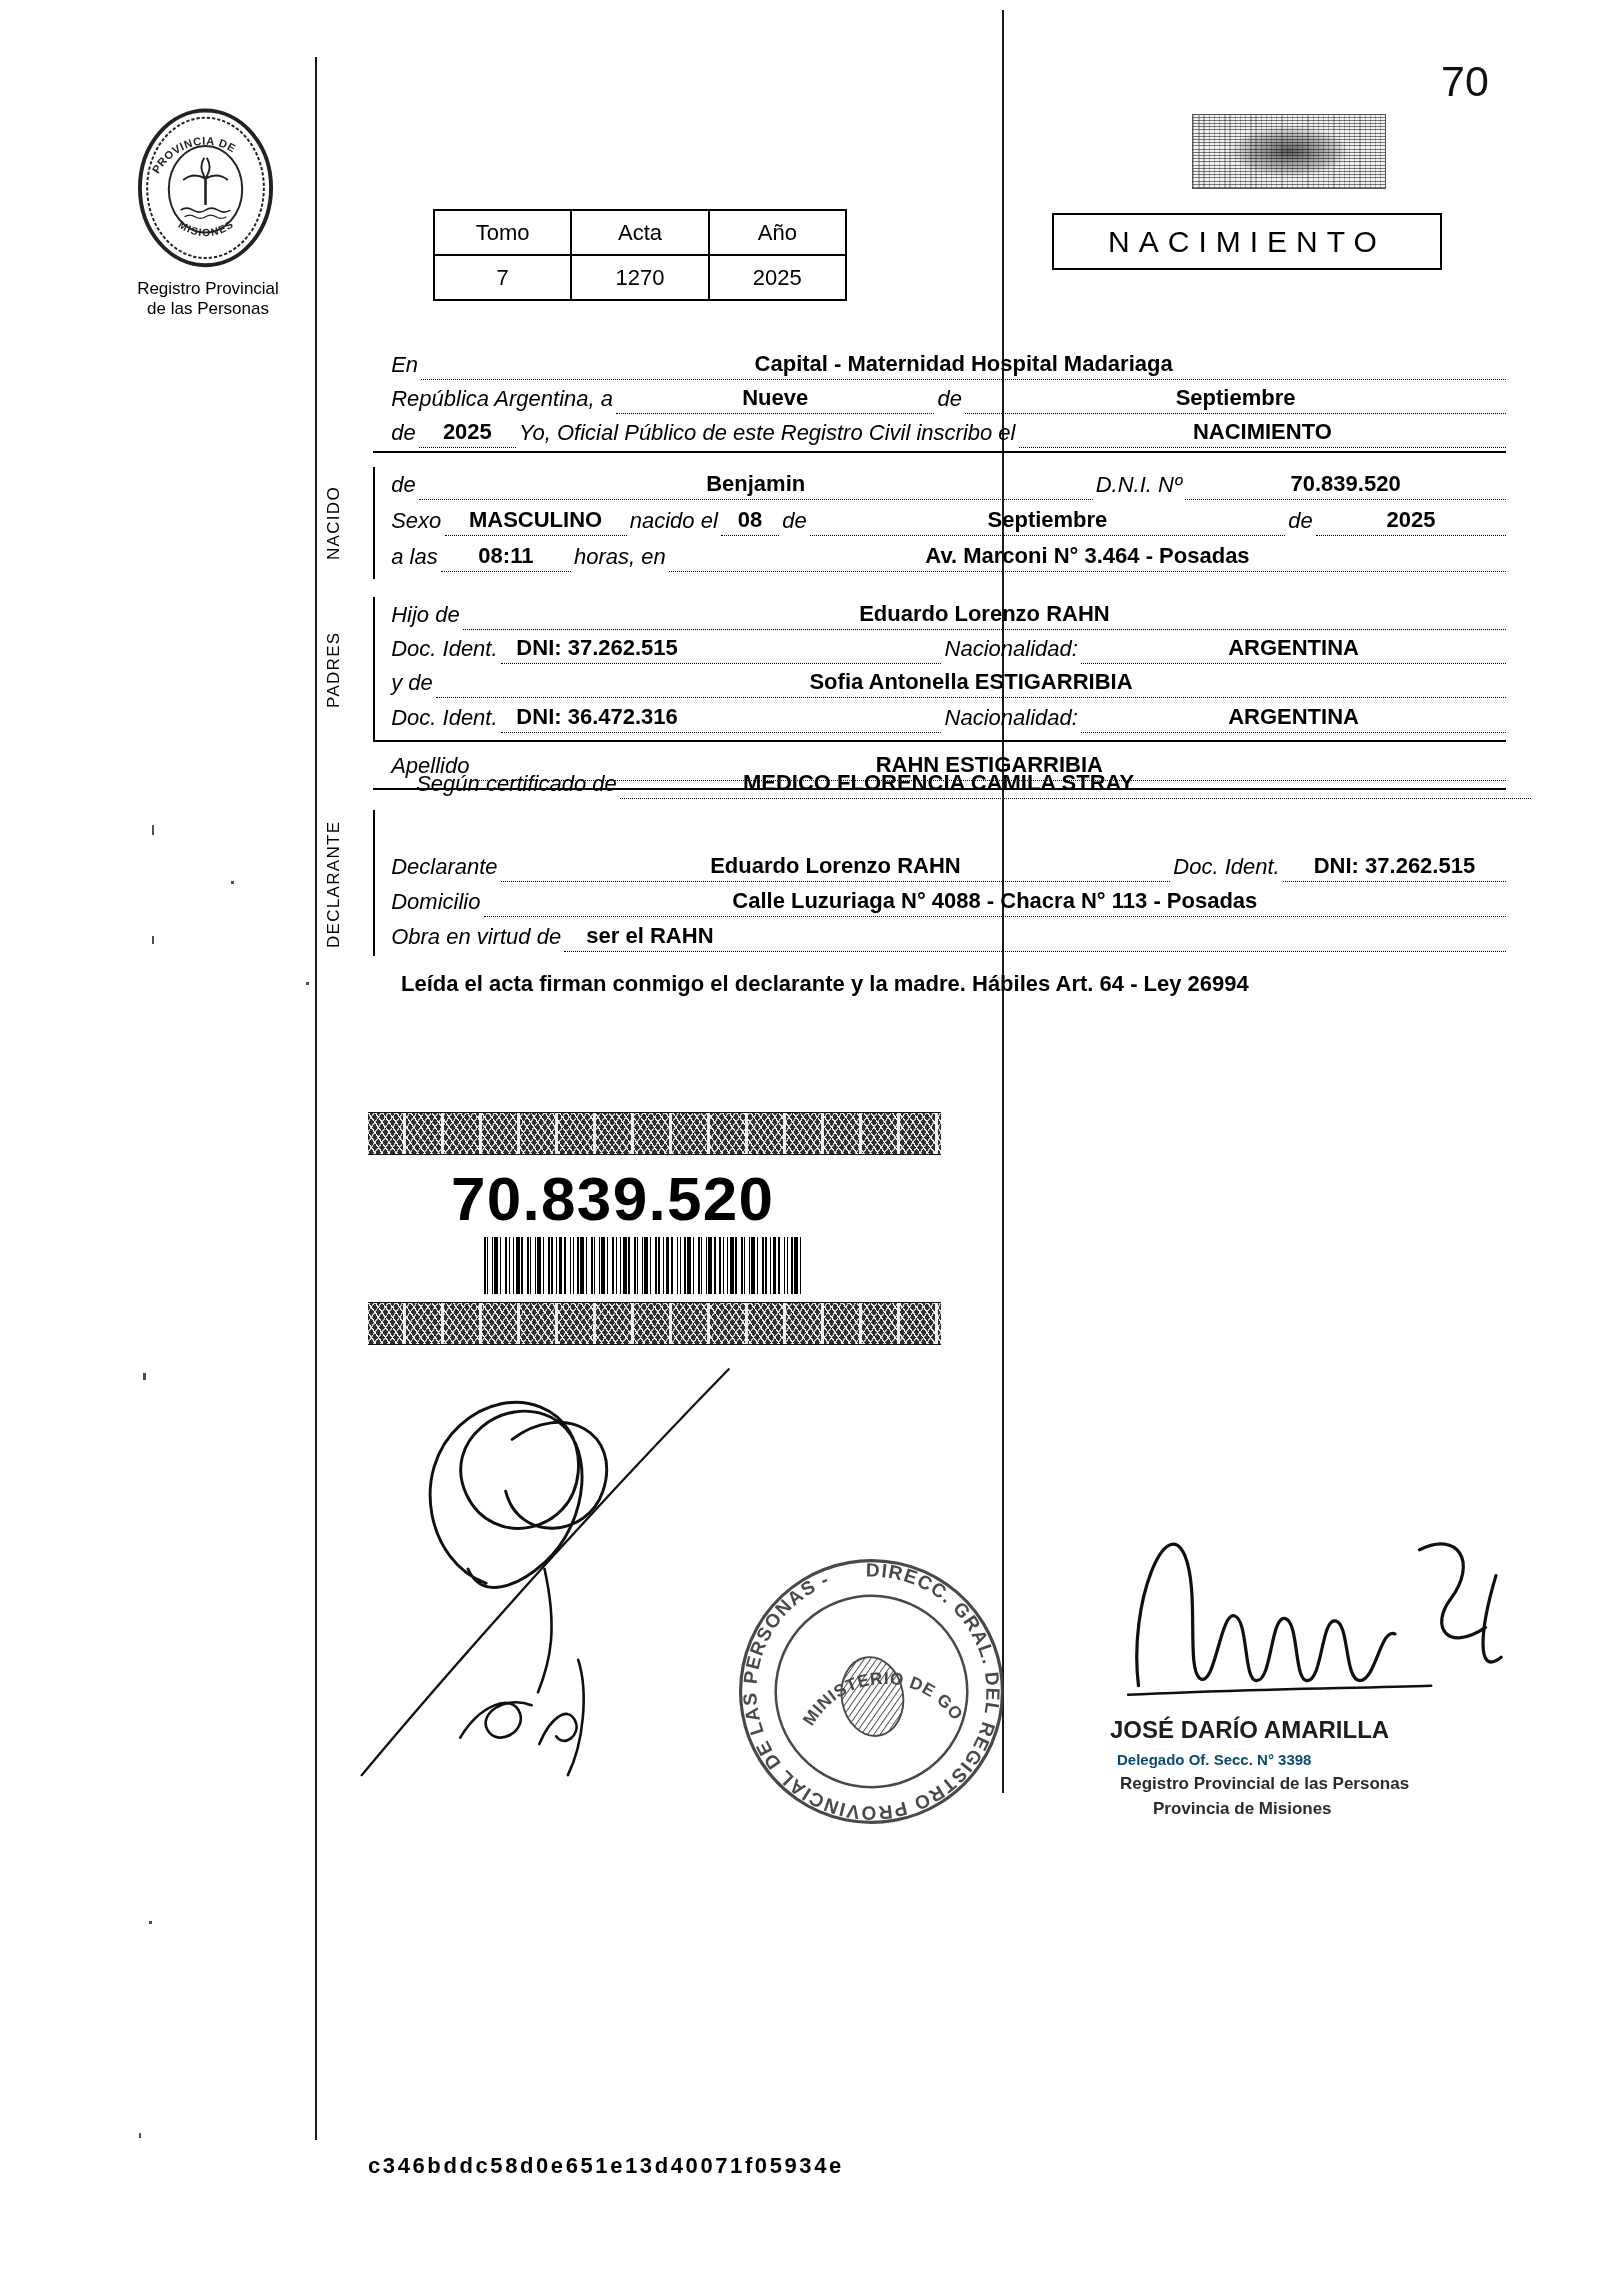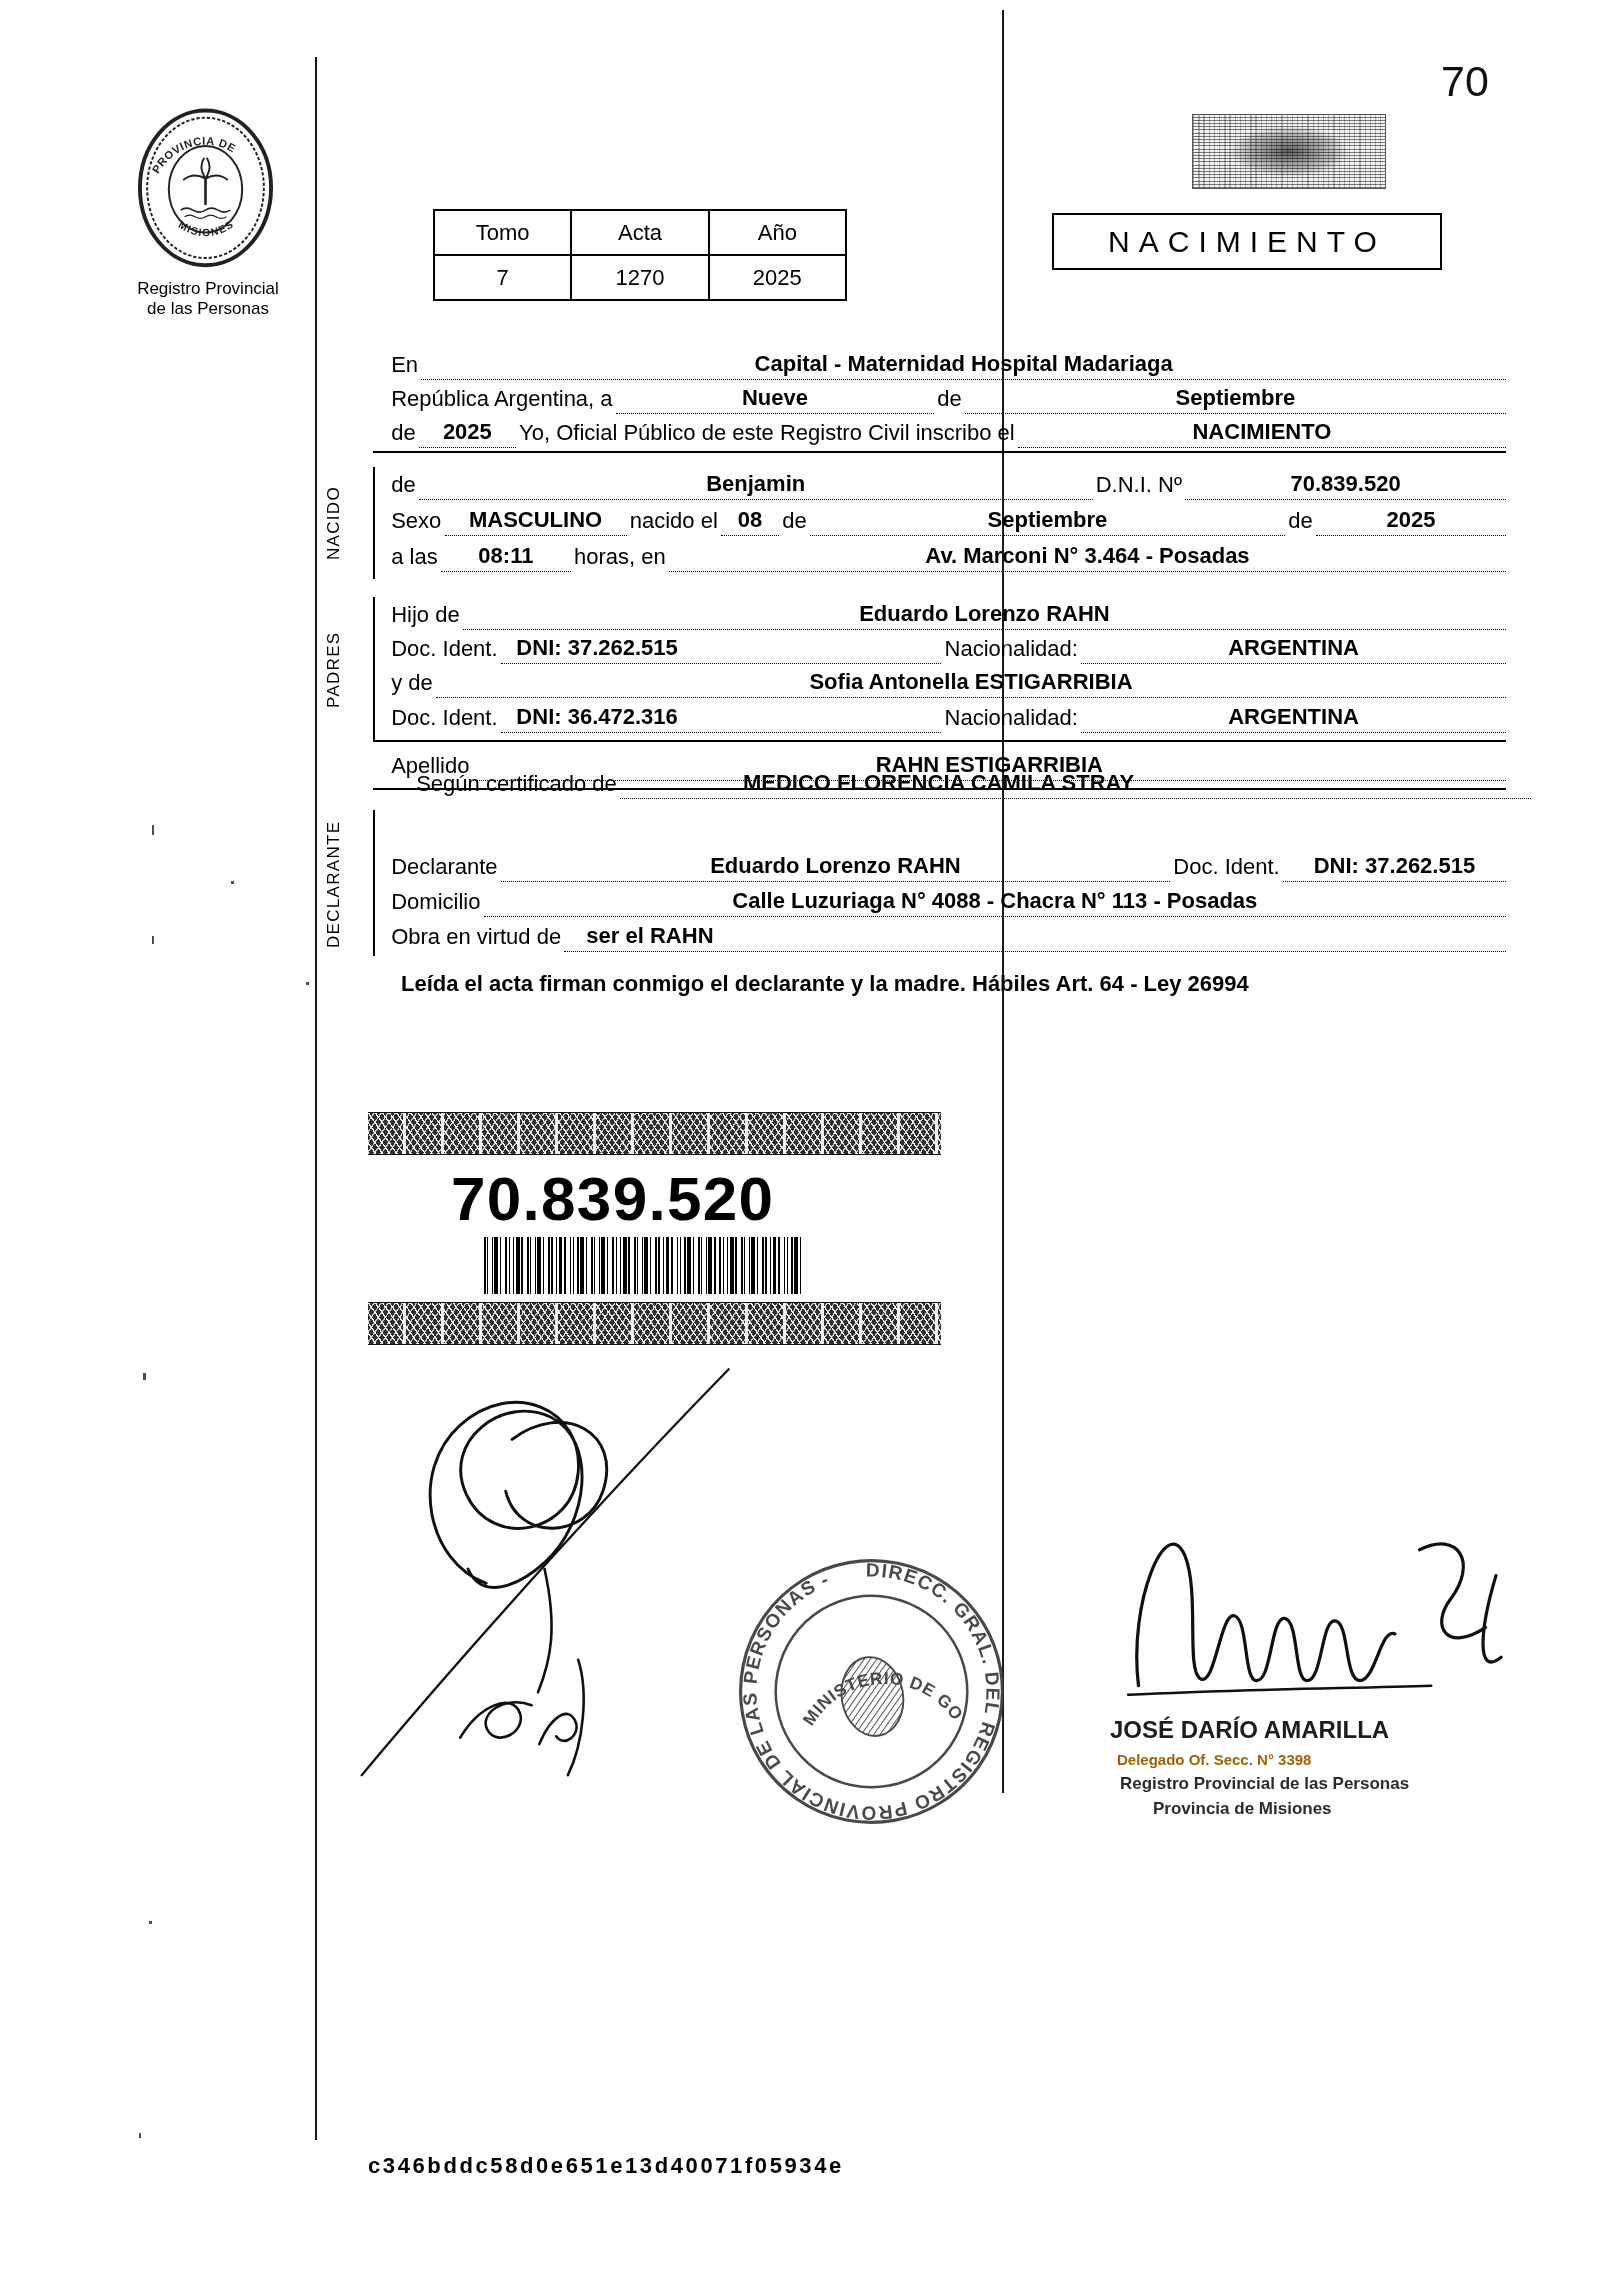--- a/index.html
+++ b/index.html
@@ -37,21 +37,21 @@
   .vrule{position:absolute;left:373px;width:1.9px;background:#000;}
   .vlabel{
     position:absolute;left:324px;writing-mode:vertical-rl;transform:rotate(180deg);
     font-size:17px;letter-spacing:1.3px;text-align:center;
   }
   
   .form-line{
     position:absolute;left:388px;width:1118px;display:flex;align-items:flex-end;
     font-size:22px;line-height:30px;
   }
-  .lbl{white-space:nowrap;padding:0 3.2px;}
+  .lbl{white-space:nowrap;padding:0 3.2px;font-style:italic;}
   .fill{
     flex:1 1 auto;border-bottom:1.9px dotted #000;font-weight:bold;text-align:center;white-space:nowrap;
     min-height:30px;
   }
   .fill.left{text-align:left;padding-left:15.6px;}
   .fill.certpad{text-align:left;padding-left:123px;}
   .fill.obrapad{text-align:left;padding-left:22px;}
   .closing{
     position:absolute;left:401px;top:967px;width:1037px;font-size:22px;line-height:34px;
     font-weight:bold;text-align:justify;
@@ -72,21 +72,21 @@
     position:absolute;left:484px;top:1237px;width:319px;height:57px;
     background-image:repeating-linear-gradient(90deg,
       #000 0 1.9px,#fff 1.9px 3.2px,#000 3.2px 4.5px,#fff 4.5px 7.8px,#000 7.8px 9px,#fff 9px 10.4px,
       #000 10.4px 14.3px,#fff 14.3px 16px,#000 16px 17.5px,#fff 17.5px 21.4px);
   }
   
   .sig{position:absolute;}
   .sig path{fill:none;stroke:#101010;stroke-linecap:round;stroke-linejoin:round;}
   .stamp{position:absolute;left:731px;top:1551px;width:281px;height:281px;transform:rotate(-10deg);opacity:.92;}
   .official-name{position:absolute;left:1110px;top:1716px;font-size:24px;font-weight:bold;color:#1d1d1d;white-space:nowrap;}
-  .official-line1{position:absolute;left:1117px;top:1751px;font-size:15px;font-weight:bold;color:#a16207;white-space:nowrap;}
+  .official-line1{position:absolute;left:1117px;top:1751px;font-size:15px;font-weight:bold;color:#0c4a6e;white-space:nowrap;}
   .official-line2{position:absolute;left:1120px;top:1774px;font-size:17px;font-weight:bold;color:#2b2b2b;white-space:nowrap;}
   .official-line3{position:absolute;left:1153px;top:1799px;font-size:17px;font-weight:bold;color:#2b2b2b;white-space:nowrap;}
   .doc-hash{position:absolute;left:368px;top:2153px;font-size:22px;font-weight:bold;letter-spacing:2.6px;white-space:nowrap;}
   .mark{position:absolute;background:#222;opacity:.8;}
 </style>
 </head>
 <body>
 
 <div class="page">
 

